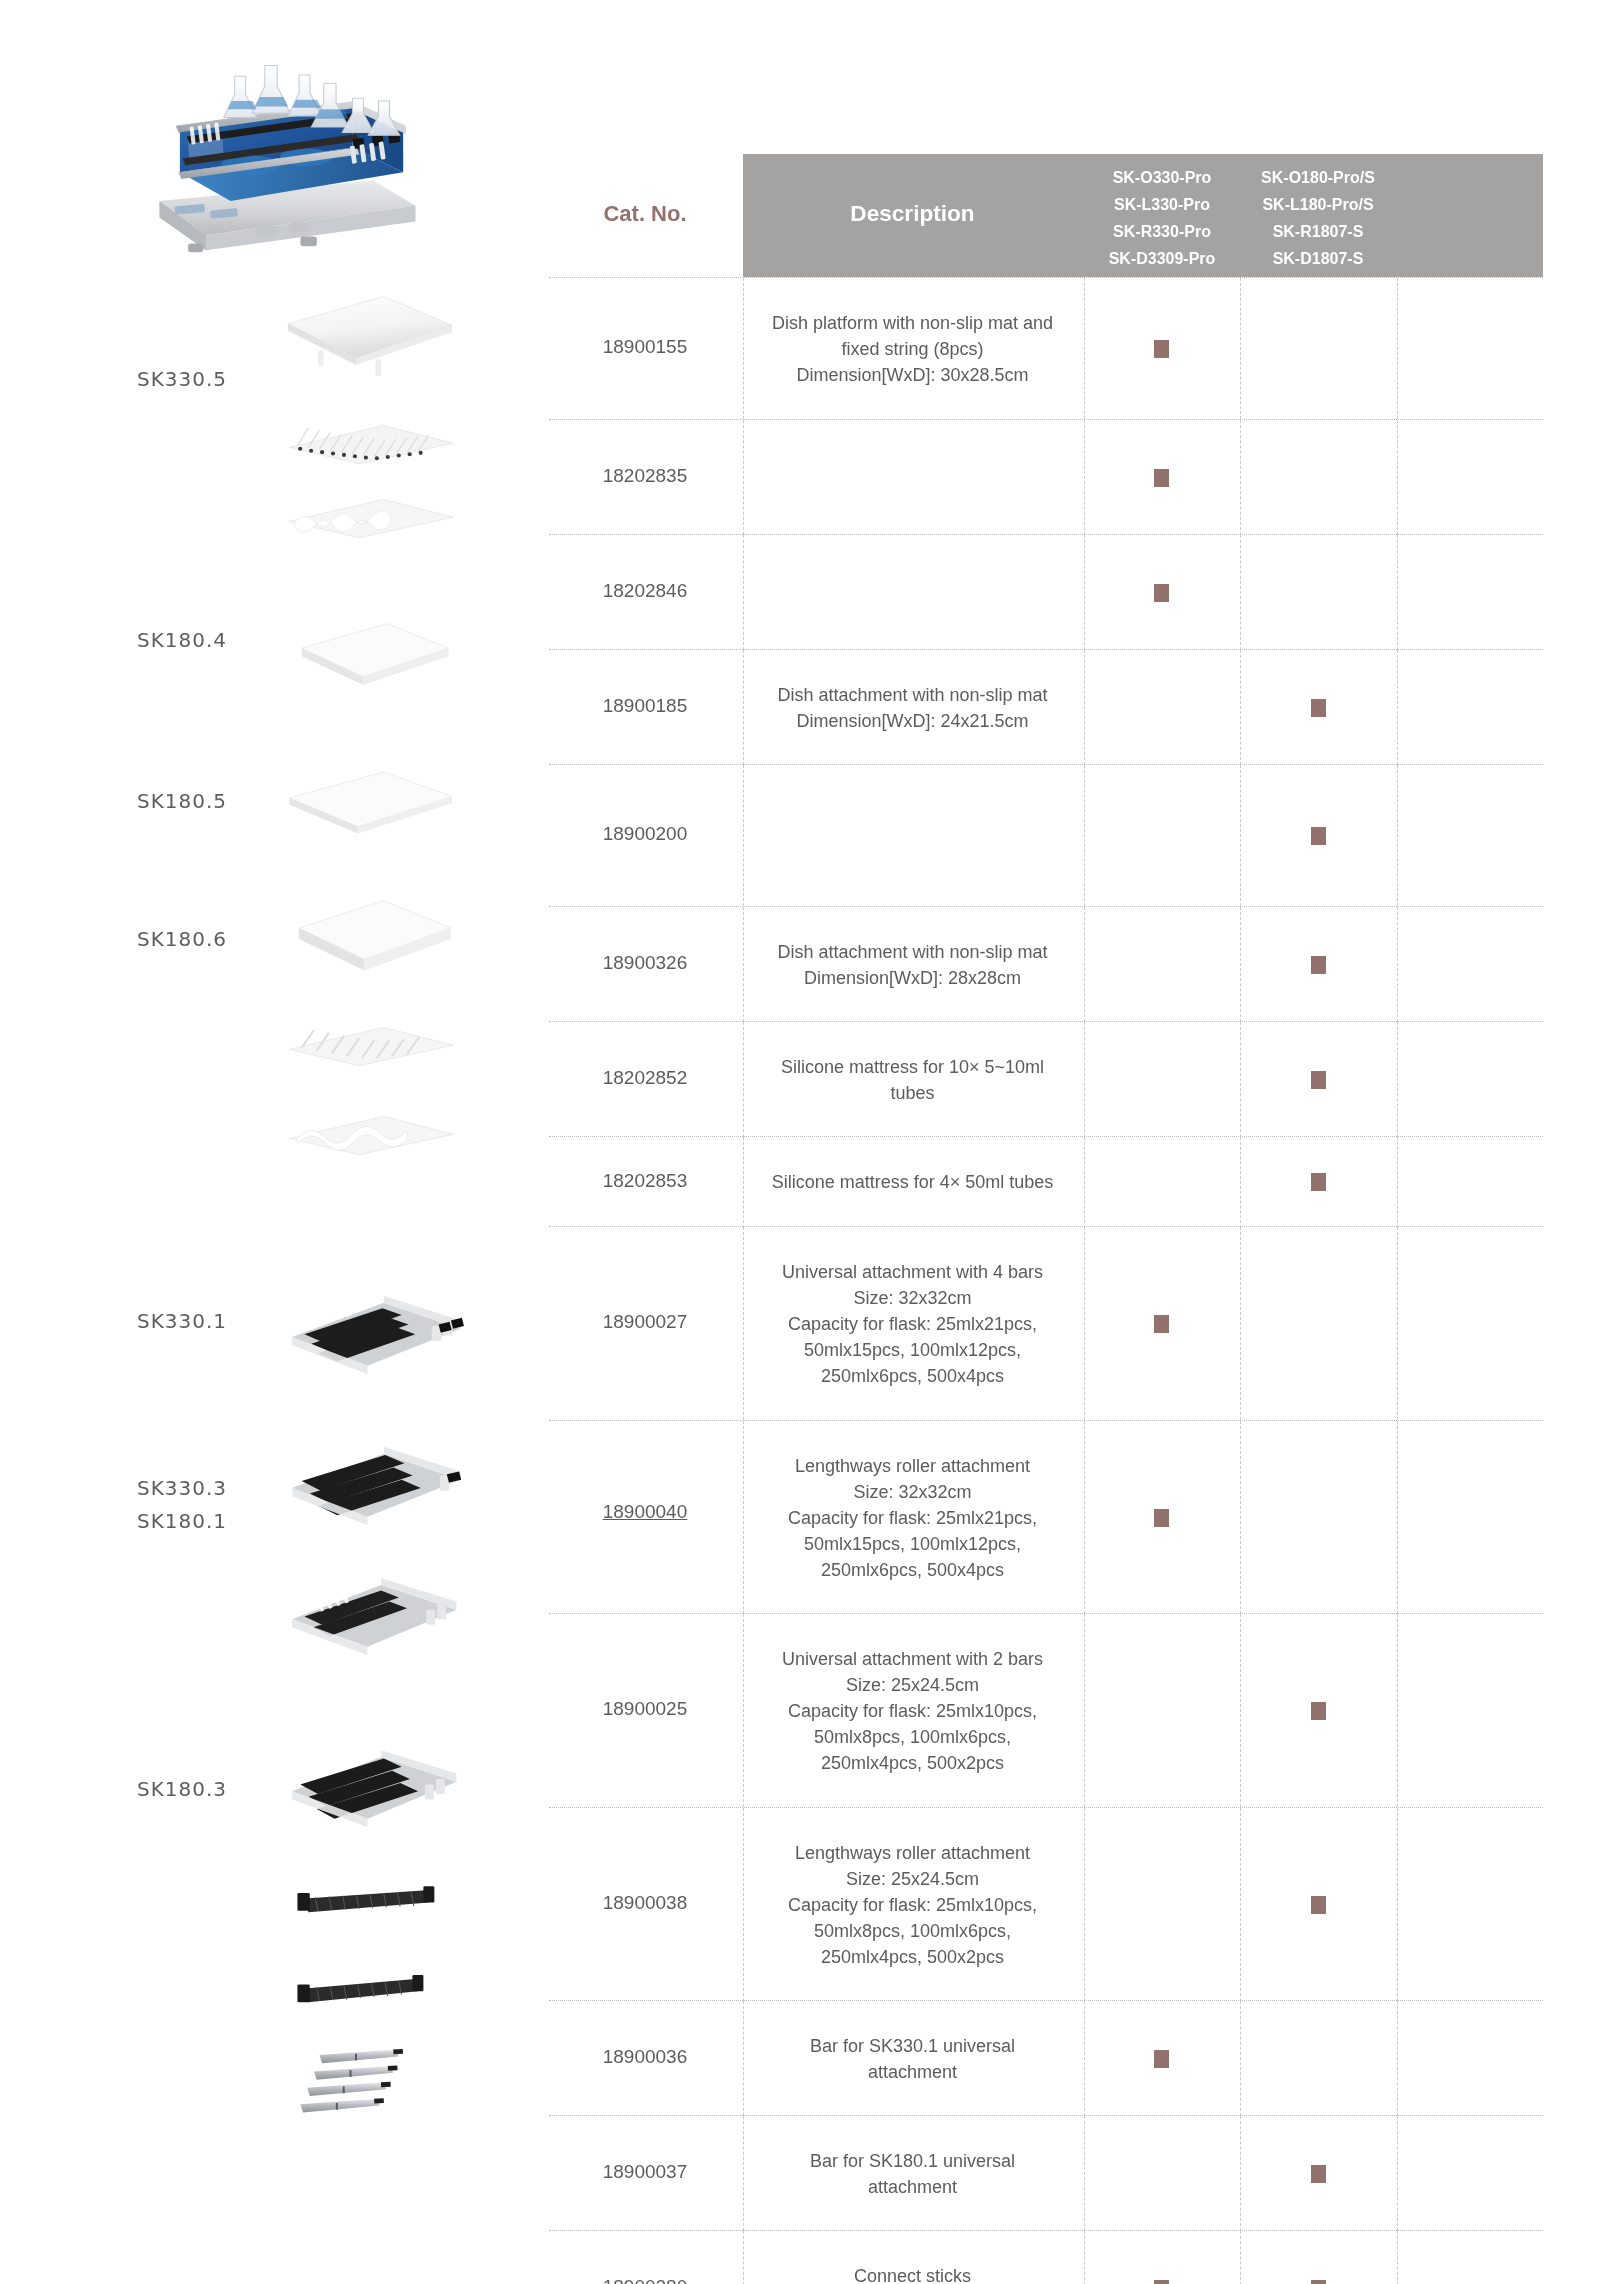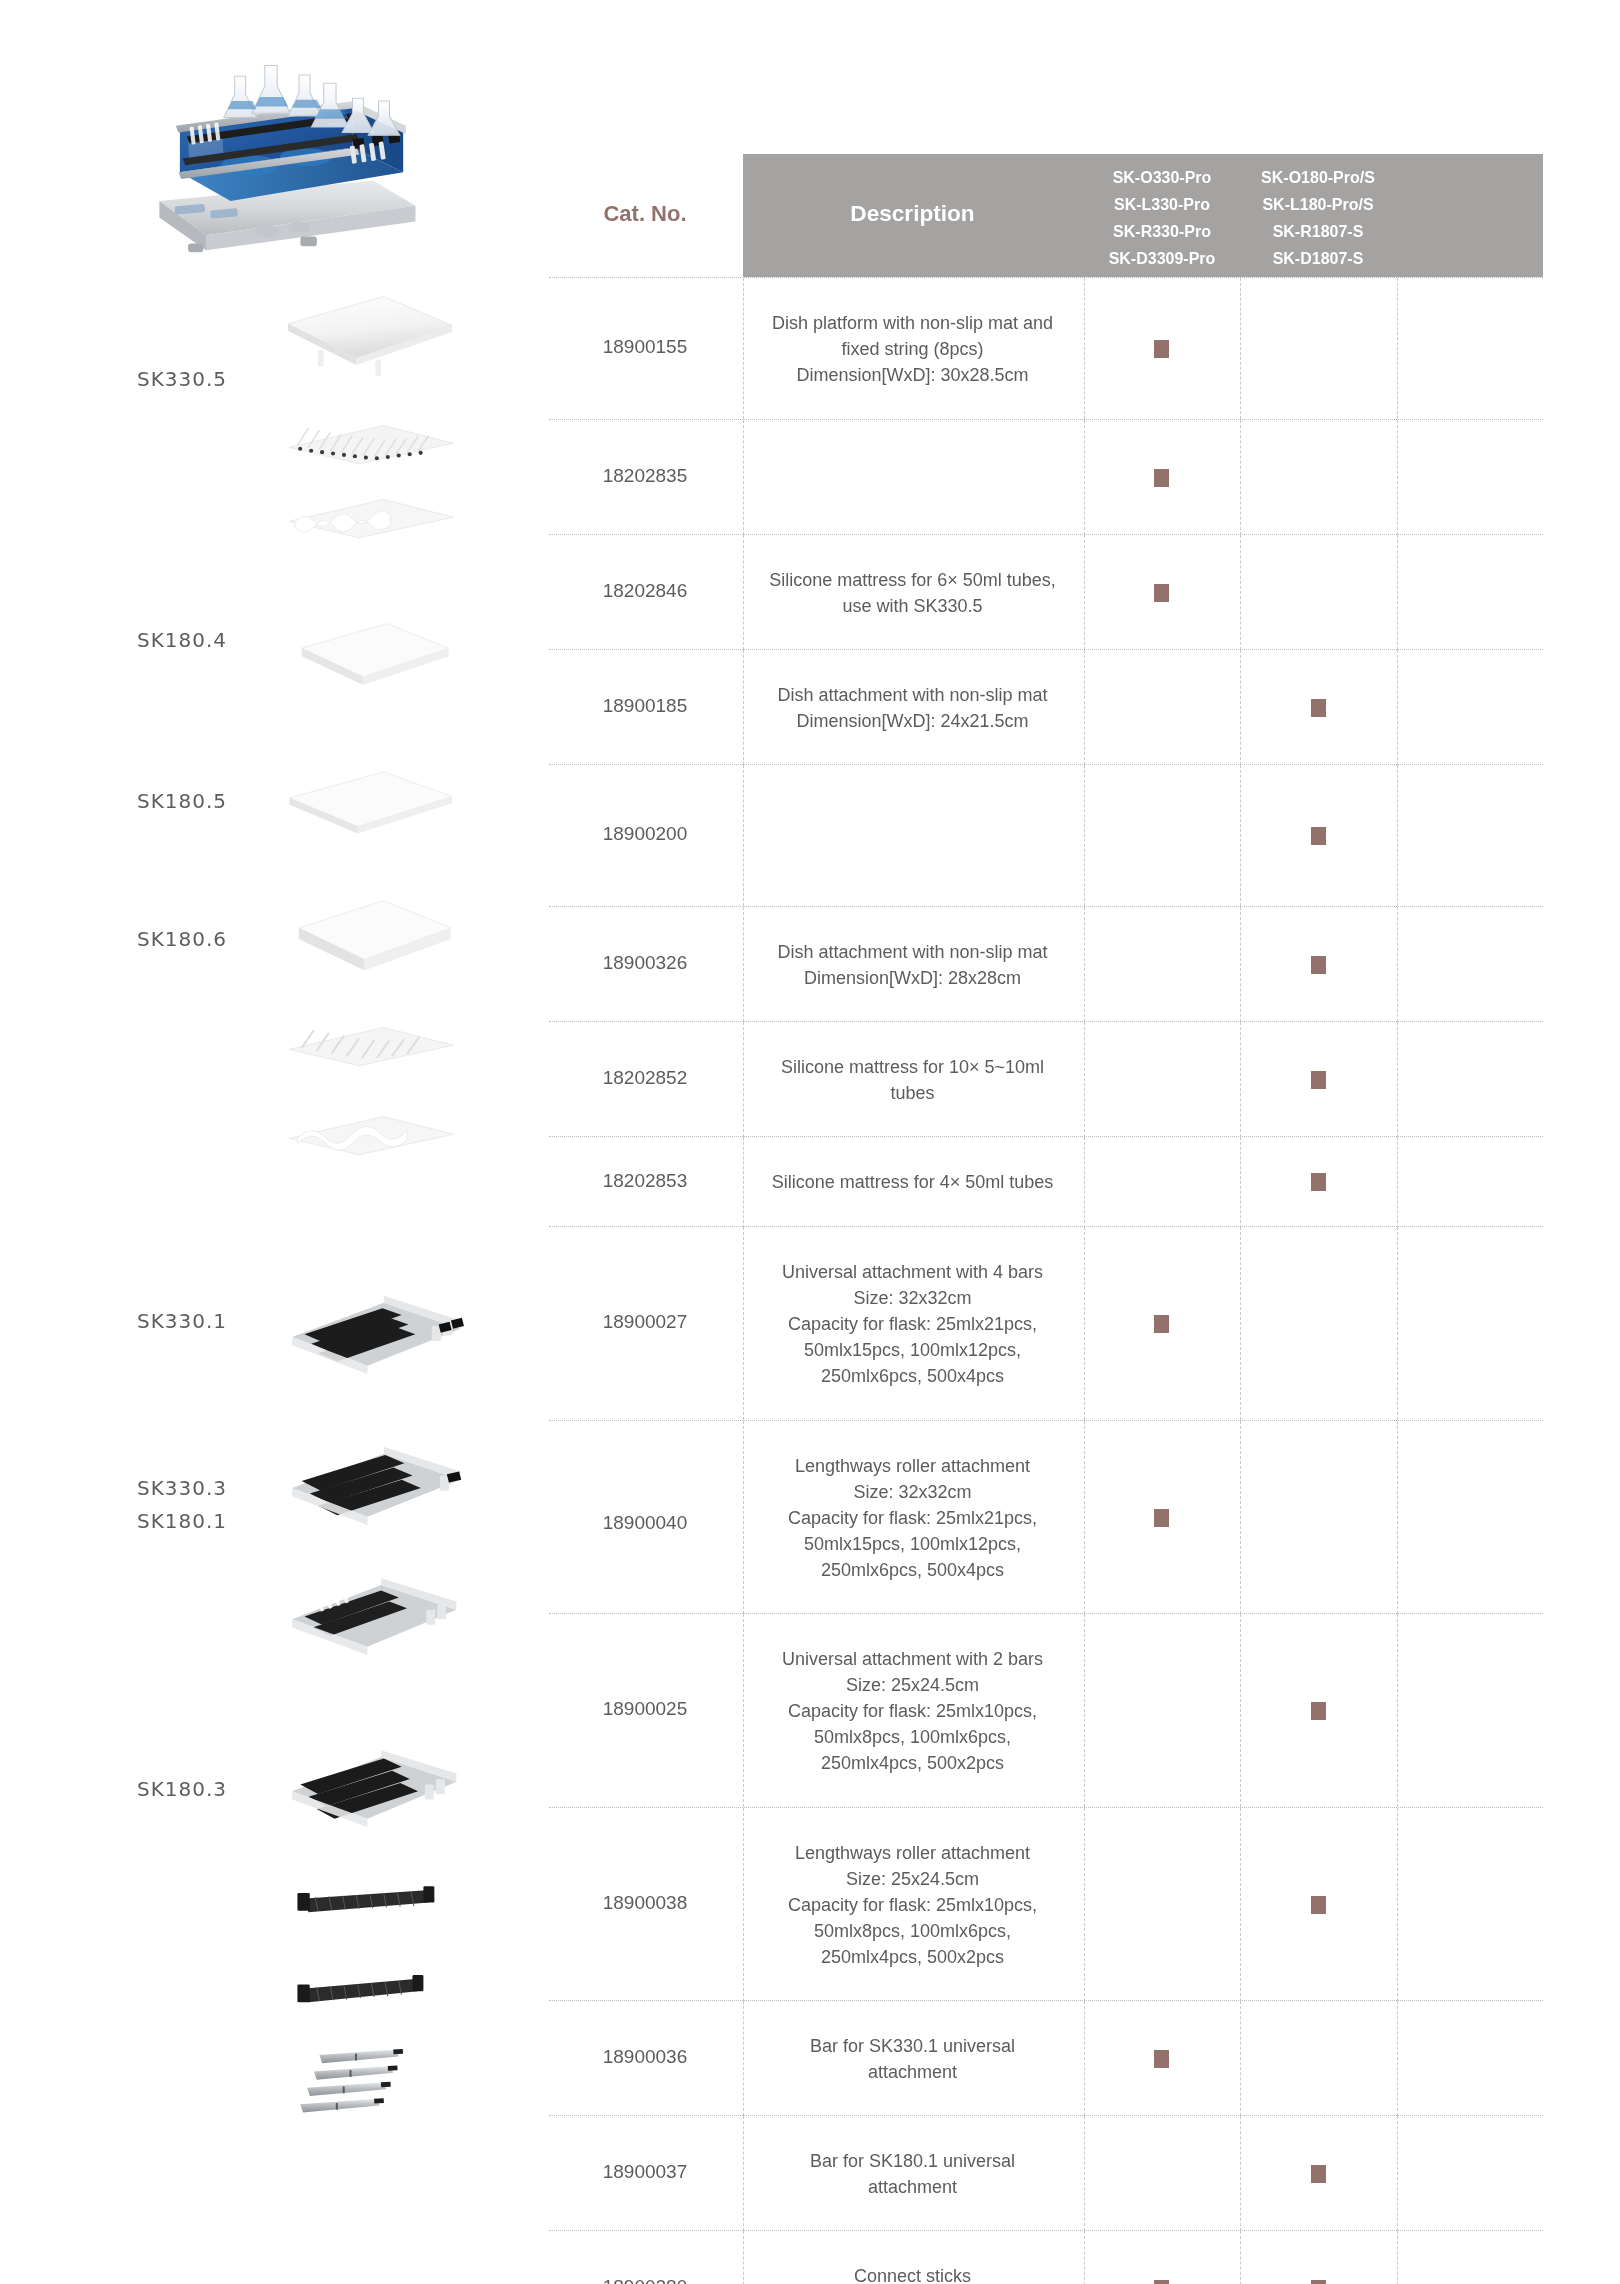--- a/index.html
+++ b/index.html
@@ -524,24 +524,20 @@
       <div class="row" style="top: 265px; height: 115px;">
         <div class="cell-cat" style="top: 45px;">18202835</div>
         <div class="vline" style="left: 194px; top: 0px; height: 115px;"></div>
         <div class="vline" style="left: 535px; top: 0px; height: 115px;"></div>
         <div class="vline" style="left: 691px; top: 0px; height: 115px;"></div>
         <div class="vline" style="left: 848px; top: 0px; height: 115px;"></div>
         <div class="marker" style="left: 605px; top: 49px;"></div>
       </div>
       <div class="row" style="top: 380px; height: 115px;">
         <div class="cell-cat" style="top: 45px;">18202846</div>
-        <div class="cell-desc" style="top: 32px;">
-          <div>Silicone mattress for 6× 50ml tubes,</div>
-          <div>use with SK330.5</div>
-        </div>
         <div class="vline" style="left: 194px; top: 0px; height: 115px;"></div>
         <div class="vline" style="left: 535px; top: 0px; height: 115px;"></div>
         <div class="vline" style="left: 691px; top: 0px; height: 115px;"></div>
         <div class="vline" style="left: 848px; top: 0px; height: 115px;"></div>
         <div class="marker" style="left: 605px; top: 49px;"></div>
       </div>
       <div class="row" style="top: 495px; height: 115px;">
         <div class="cell-cat" style="top: 45px;">18900185</div>
         <div class="cell-desc" style="top: 32px;">
           <div>Dish attachment with non-slip mat</div>
@@ -605,21 +601,21 @@
           <div>50mlx15pcs, 100mlx12pcs,</div>
           <div>250mlx6pcs, 500x4pcs</div>
         </div>
         <div class="vline" style="left: 194px; top: 0px; height: 193px;"></div>
         <div class="vline" style="left: 535px; top: 0px; height: 193px;"></div>
         <div class="vline" style="left: 691px; top: 0px; height: 193px;"></div>
         <div class="vline" style="left: 848px; top: 0px; height: 193px;"></div>
         <div class="marker" style="left: 605px; top: 88px;"></div>
       </div>
       <div class="row" style="top: 1266px; height: 193px;">
-        <div class="cell-cat" style="top: 91px;">18900040</div>
+        <div class="cell-cat" style="top: 80px; text-decoration: underline;">18900040</div>
         <div class="cell-desc" style="top: 32px;">
           <div>Lengthways roller attachment</div>
           <div>Size: 32x32cm</div>
           <div>Capacity for flask: 25mlx21pcs,</div>
           <div>50mlx15pcs, 100mlx12pcs,</div>
           <div>250mlx6pcs, 500x4pcs</div>
         </div>
         <div class="vline" style="left: 194px; top: 0px; height: 193px;"></div>
         <div class="vline" style="left: 535px; top: 0px; height: 193px;"></div>
         <div class="vline" style="left: 691px; top: 0px; height: 193px;"></div>

